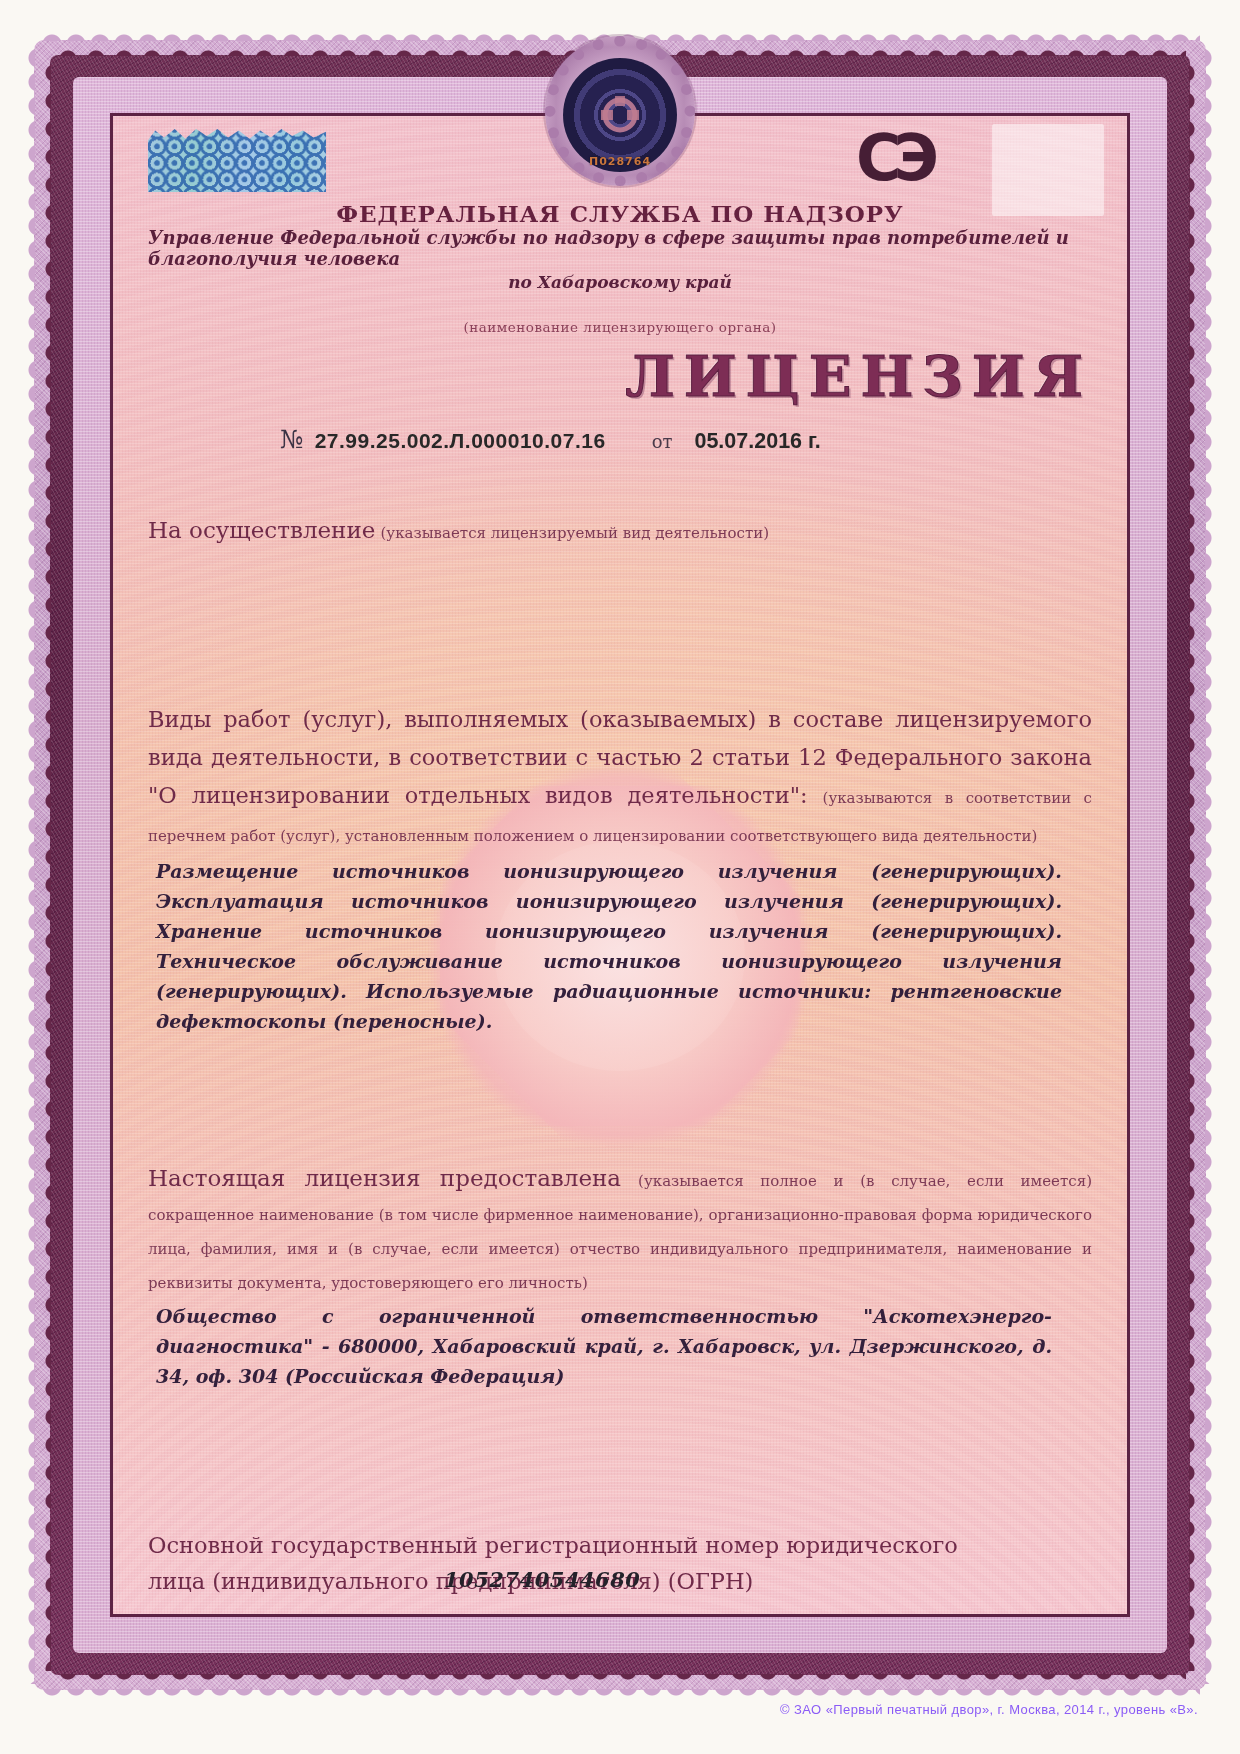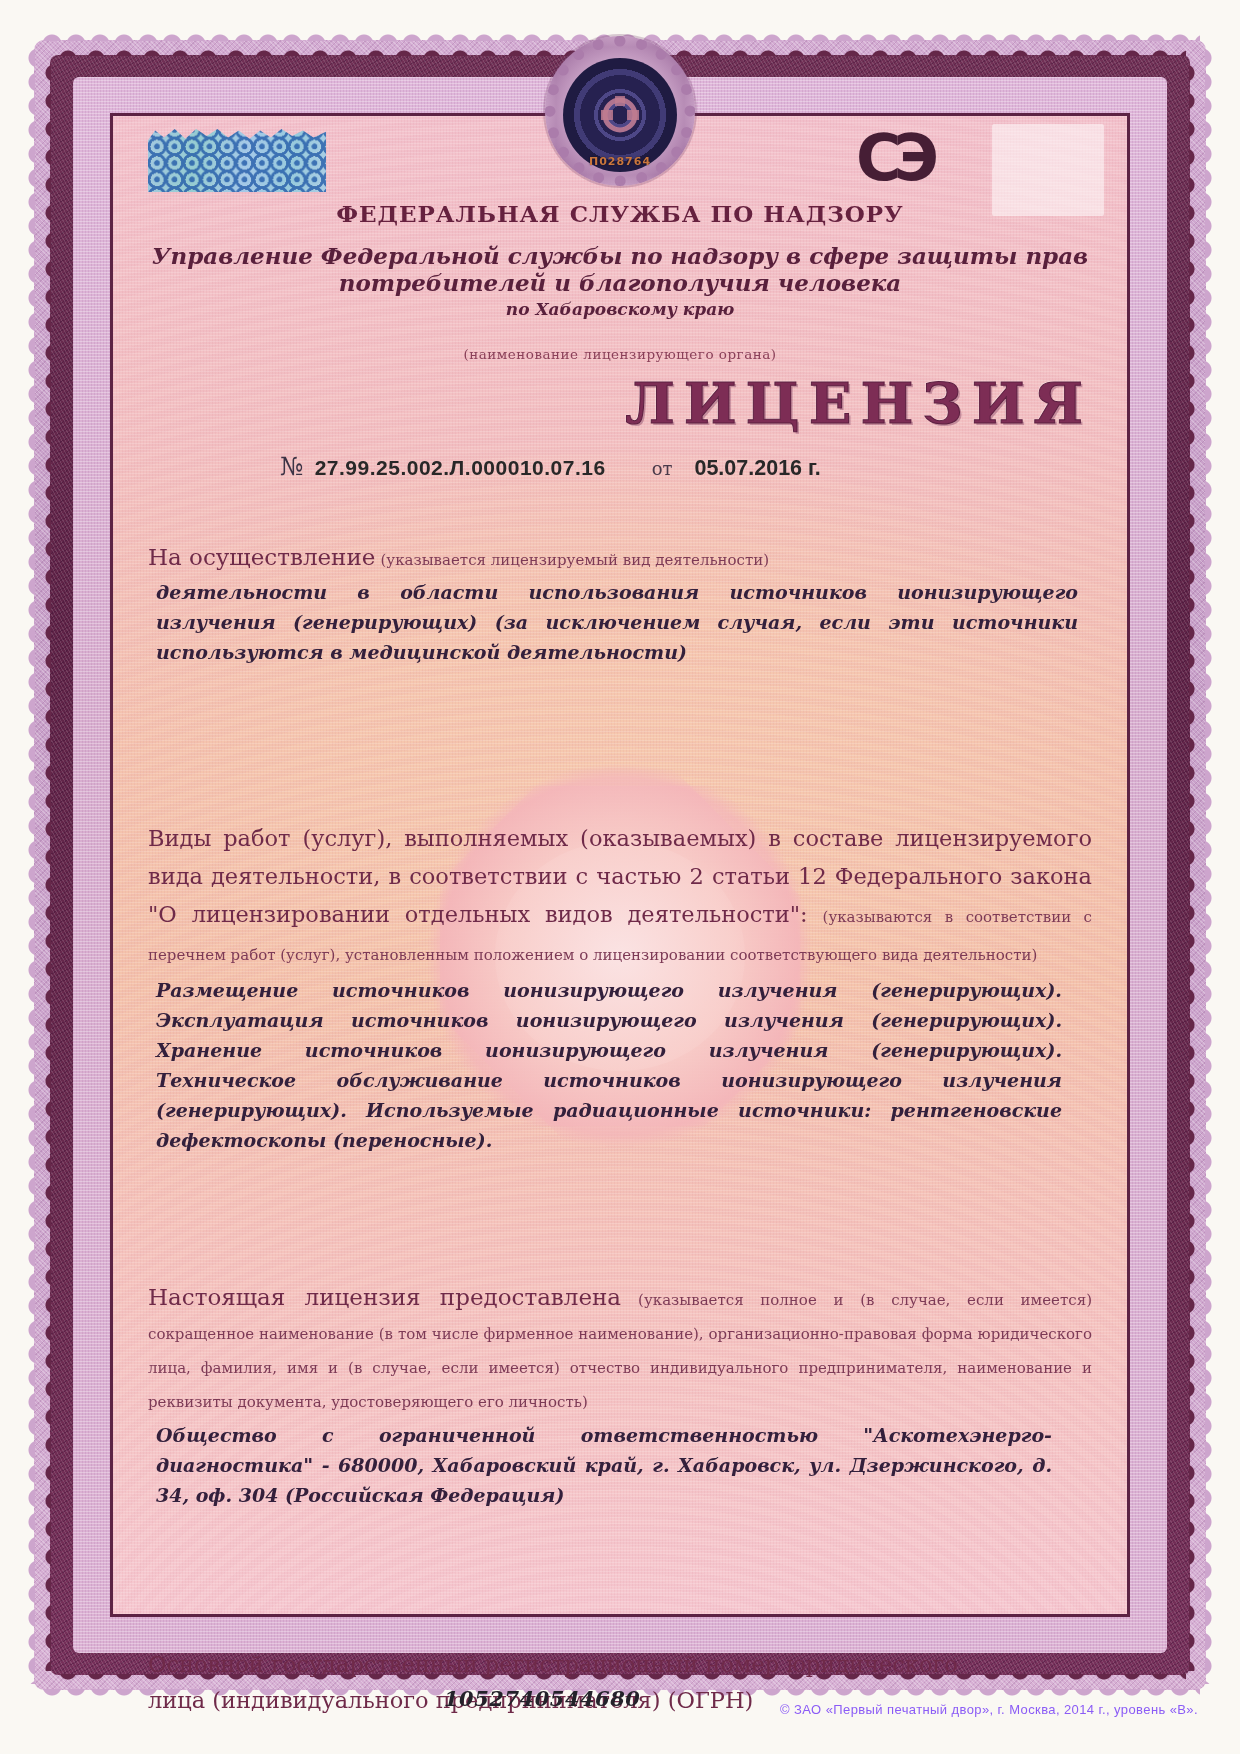--- a/index.html
+++ b/index.html
@@ -85,21 +85,21 @@
     font-family:"DejaVu Sans","Liberation Sans",sans-serif; font-size:11px; font-weight:bold; color:#c9763d;
     letter-spacing:1px; text-shadow:0 0 2px rgba(0,0,0,.6); white-space:nowrap; }
 
   .se-logo { position:absolute; left:856px; top:128px; font-family:"DejaVu Sans","Liberation Sans",sans-serif;
     font-weight:800; font-size:62px; line-height:1; color:#461e35; letter-spacing:-8px; transform:scaleY(1.02); }
   .light-patch { position:absolute; left:992px; top:124px; width:112px; height:92px; background:rgba(255,255,255,.5); border-radius:2px; }
 
   
   .hdr1 { text-align:center; font-weight:bold; font-size:23px; letter-spacing:1px; color:#66213f; }
   .hdr2 { text-align:center; font-weight:bold; font-size:24.5px; letter-spacing:.4px; color:#66213f; margin-top:5px; }
-  .hdr3 { text-align:center; font-weight:bold; font-style:italic; font-size:23px; color:#59203c; margin-top:15px; }
+  .hdr3 { font-weight:bold; font-style:italic; font-size:18px; color:#59203c; margin-top:0; }
   .hdr4 { text-align:center; font-weight:bold; font-style:italic; font-size:17px; color:#59203c; margin-top:3px; }
   .caption { text-align:center; font-size:13.5px; color:#8a4059; margin-top:27px; letter-spacing:.5px; }
 
   .lic-title { text-align:right; margin-top:8px; font-weight:bold; font-size:56px; letter-spacing:9px;
     color:#7d2d55; -webkit-text-stroke:1px #5c1f40;
     text-shadow:2px 2px 0 rgba(110,40,80,.35), -1px -1px 0 rgba(255,255,255,.35); }
 
   .numrow { display:flex; align-items:baseline; margin-top:16px; height:34px; }
   .numrow .no-sign { margin-left:132px; font-size:25px; color:#3c3345; }
   .numrow .lic-no { margin-left:11px; font-family:"Liberation Sans","DejaVu Sans",sans-serif; font-weight:bold;
@@ -154,38 +154,37 @@
         <div class="doc">
 
           <div class="watermark">
             <div class="wm1"></div>
               <div class="wm2"></div>
               <div class="wm3"></div>
           </div>
 
           <div class="hdr1">ФЕДЕРАЛЬНАЯ СЛУЖБА ПО НАДЗОРУ</div>
           <div class="hdr3">Управление Федеральной службы по надзору в сфере защиты прав потребителей и благополучия человека</div>
-          <div class="hdr4">по Хабаровскому краю</div>
+          <div class="hdr4">по Хабаровскому край</div>
           <div class="caption">(наименование лицензирующего органа)</div>
 
           <div class="lic-title">ЛИЦЕНЗИЯ</div>
 
           <div class="numrow">
             <span class="no-sign">№</span>
             <span class="lic-no">27.99.25.002.Л.000010.07.16</span>
             <span class="from">от</span>
             <span class="lic-date">05.07.2016 г.</span>
           </div>
 
           <div class="activity">
             <div class="para">
               <span class="lead">На осуществление</span>
               <span class="note">(указывается лицензируемый вид деятельности)</span>
             </div>
-            <div class="bold-text">деятельности в области использования источников ионизирующего излучения (генерирующих) (за исключением случая, если эти источники используются в медицинской деятельности)</div>
           </div>
 
           <div class="works">
             <div class="para">
               <span>Виды работ (услуг), выполняемых (оказываемых) в составе лицензируемого вида деятельности, в соответствии с частью 2 статьи 12 Федерального закона "О лицензировании отдельных видов деятельности":</span>
               <span class="note">(указываются в соответствии с перечнем работ (услуг), установленным положением о лицензировании соответствующего вида деятельности)</span>
             </div>
             <div class="bold-text">Размещение источников ионизирующего излучения (генерирующих). Эксплуатация источников ионизирующего излучения (генерирующих). Хранение источников ионизирующего излучения (генерирующих). Техническое обслуживание источников ионизирующего излучения (генерирующих). Используемые радиационные источники: рентгеновские дефектоскопы (переносные).</div>
           </div>
 

